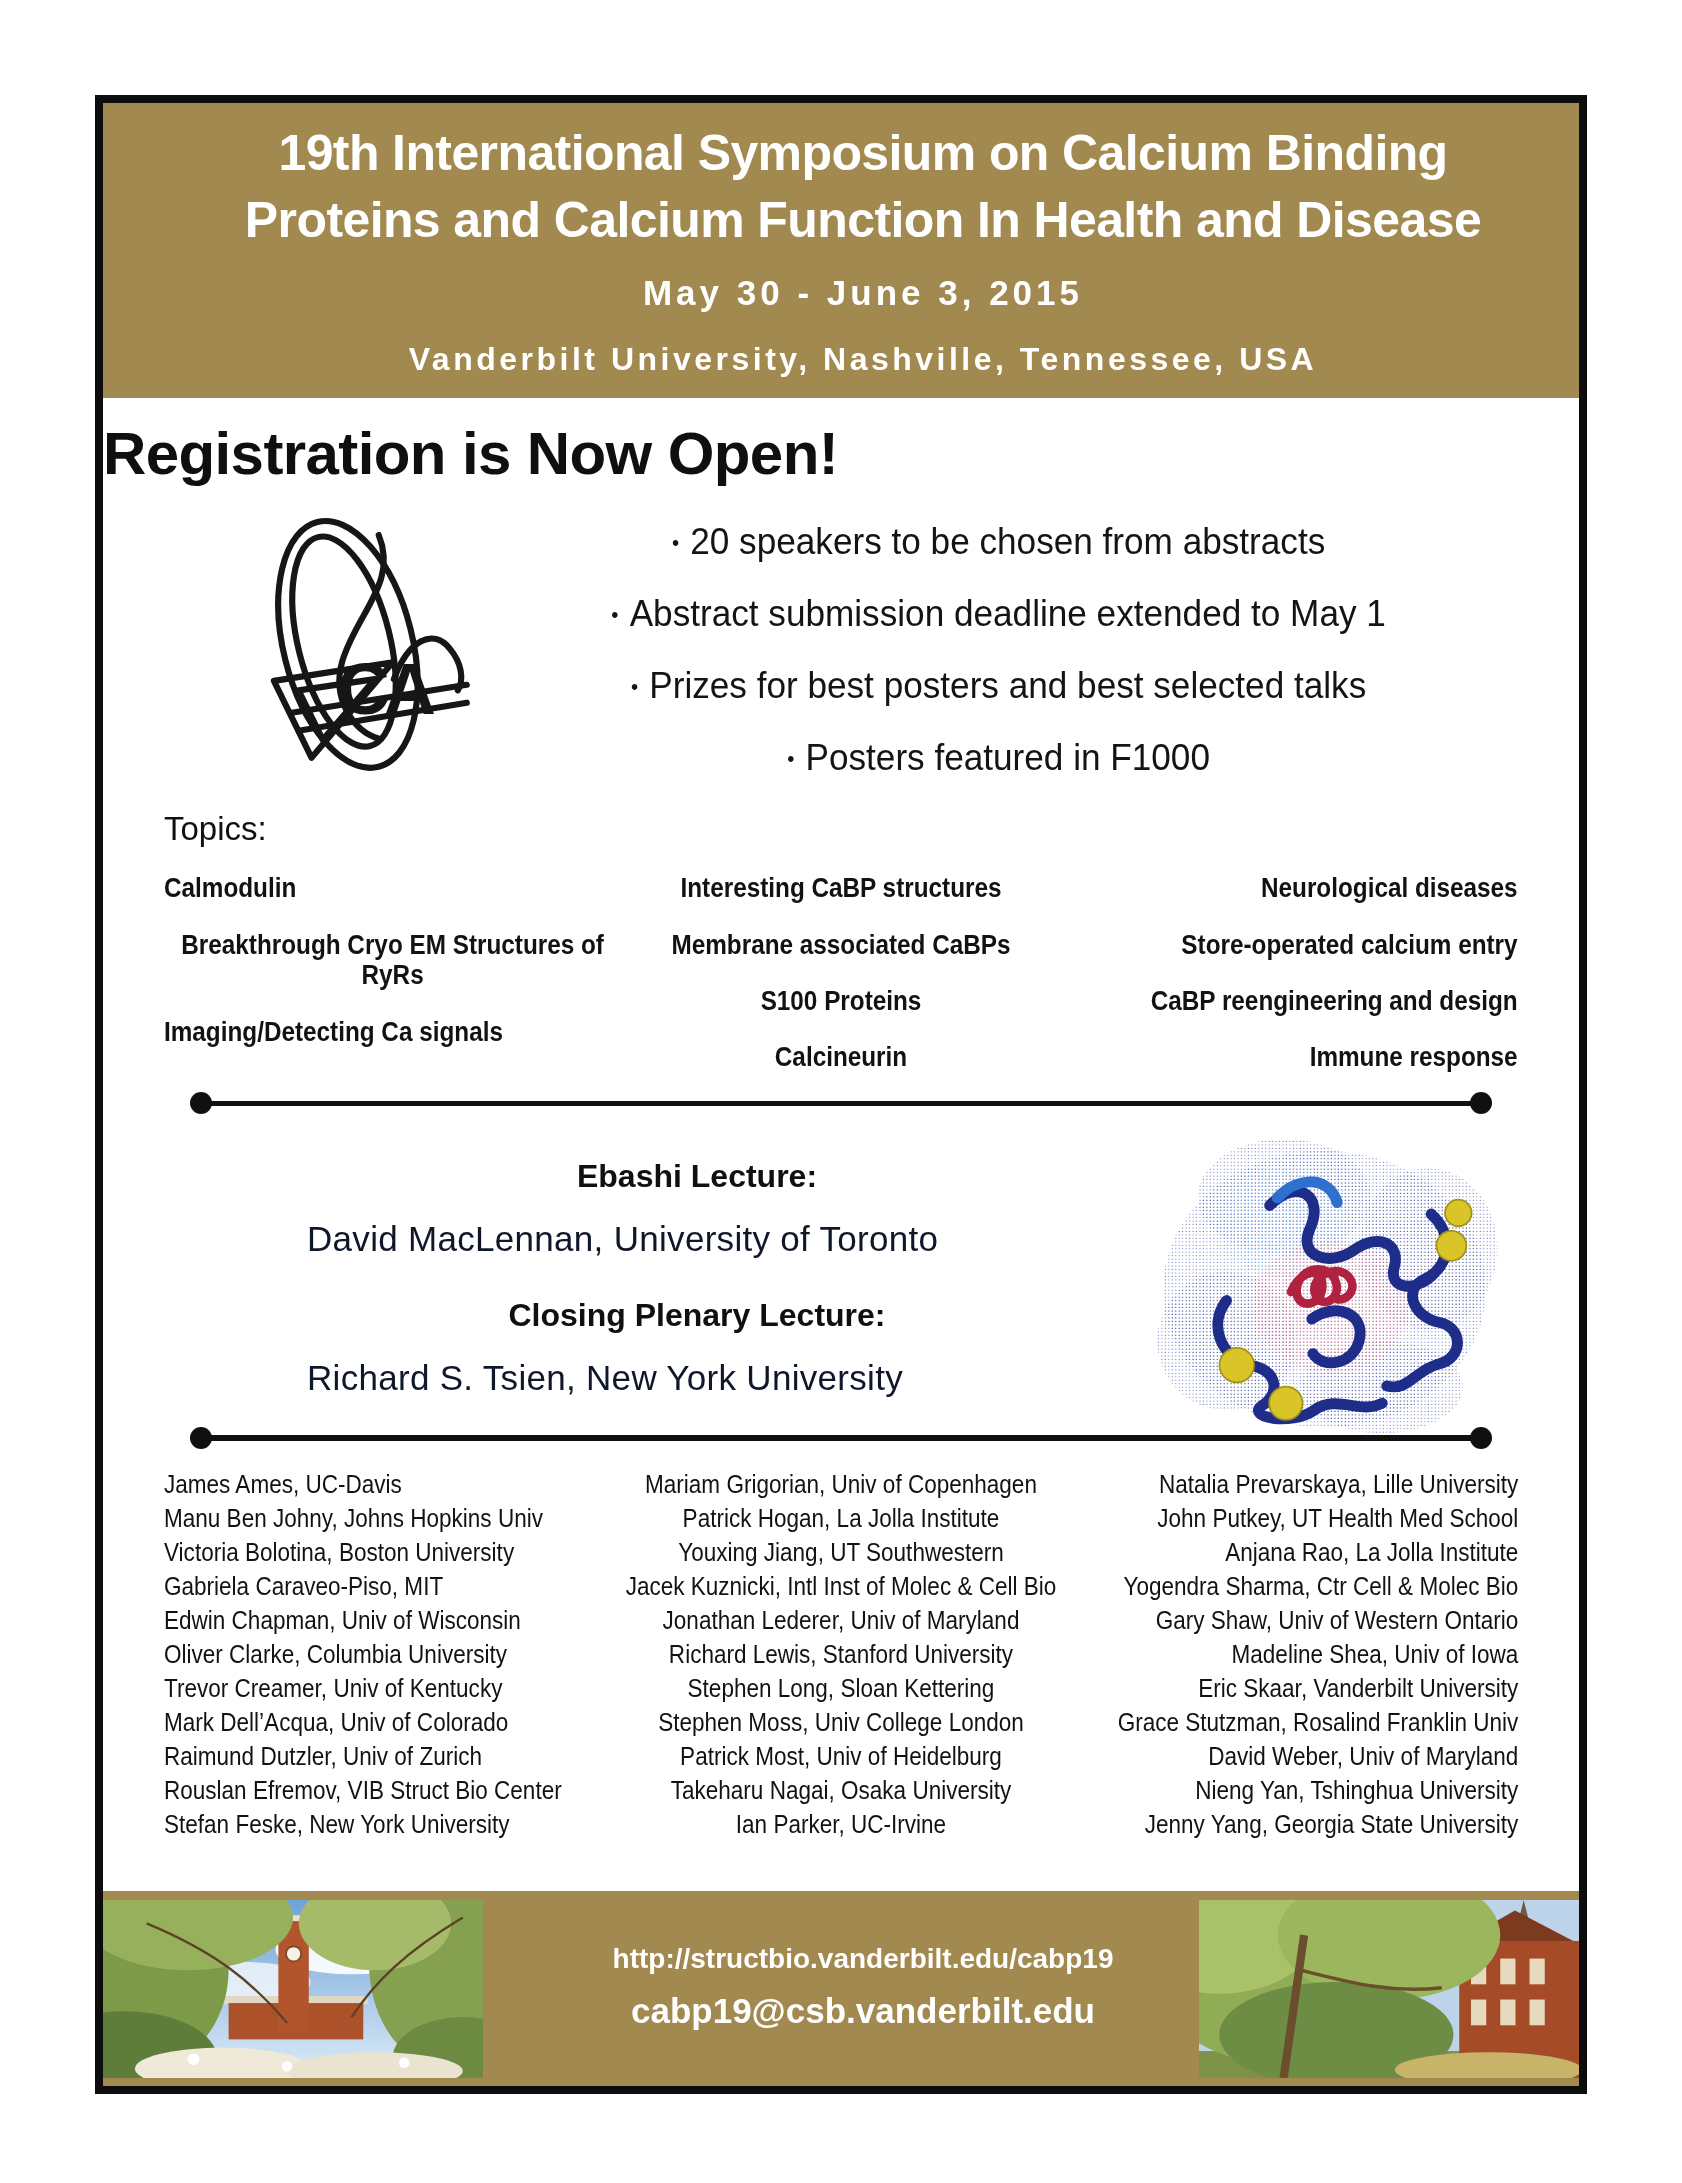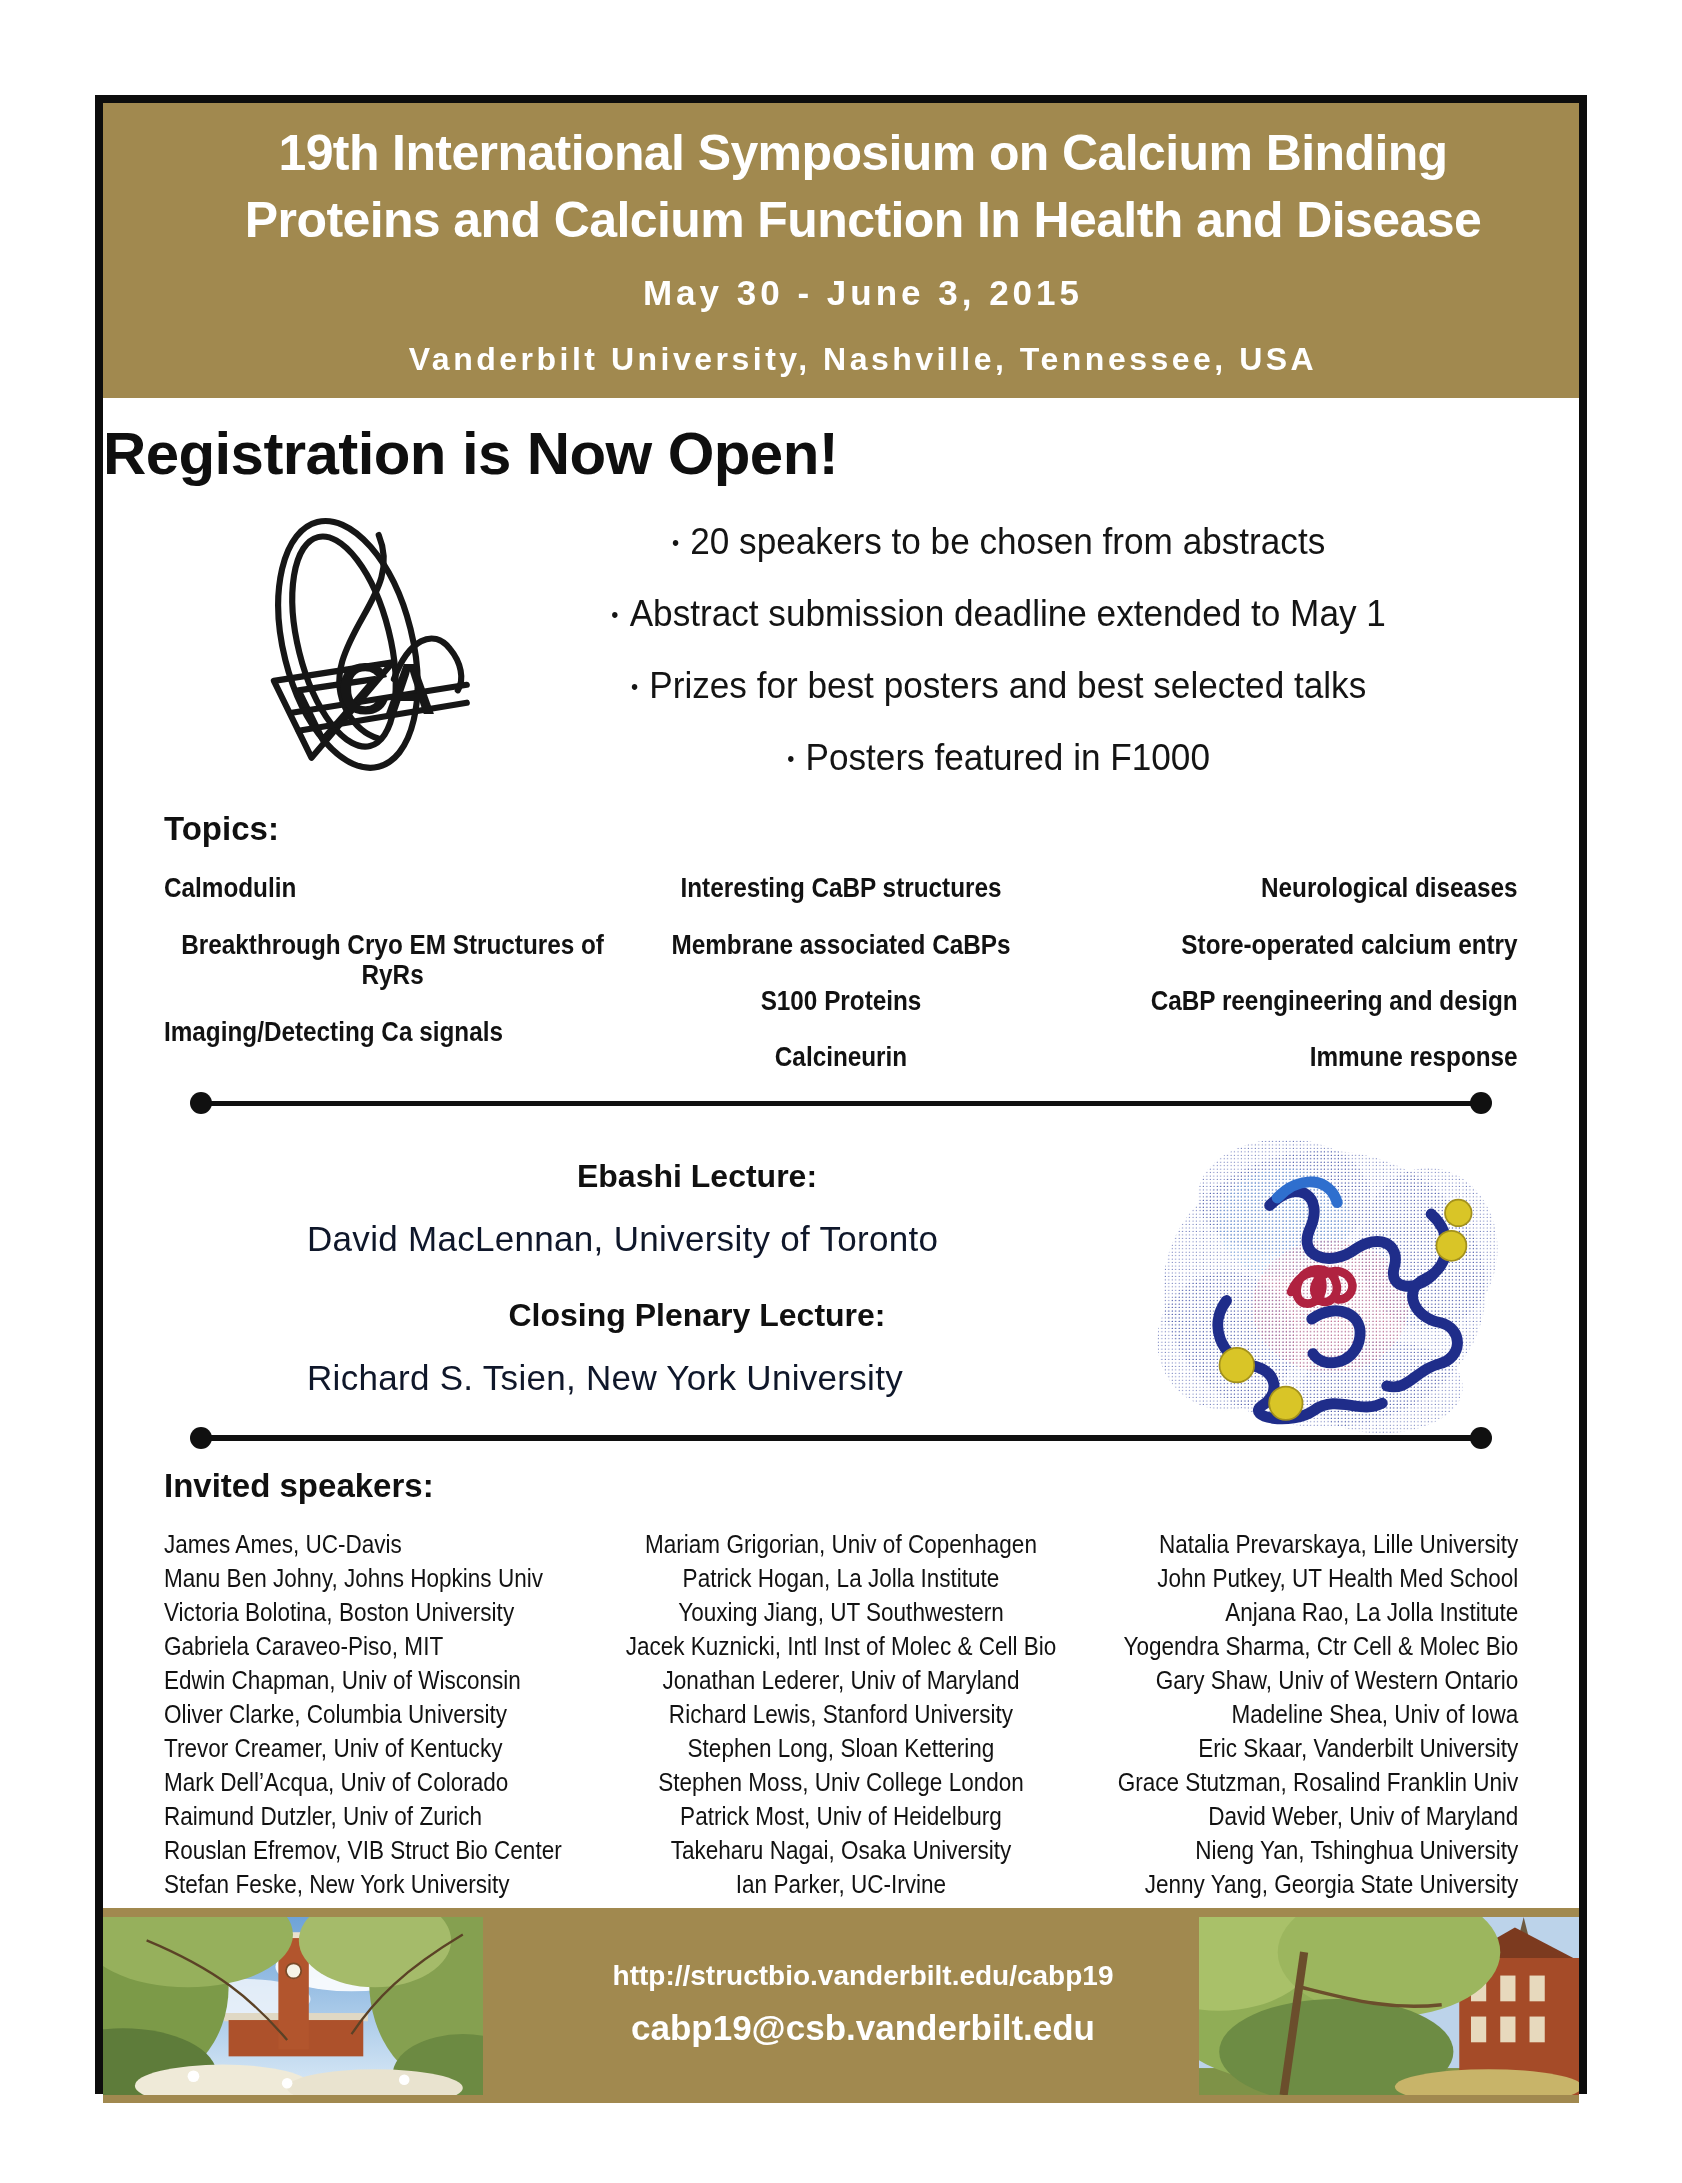--- a/index.html
+++ b/index.html
@@ -21,21 +21,21 @@
   .reg-row{display:flex;margin-top:4.6px;height:314px;}
   .logo-wrap{flex:none;width:271px;height:314px;margin-left:101px;}
   .logo-wrap svg{width:100%;height:100%;}
   .bullets{flex:1;list-style:none;margin:0 35px 0 0;padding:0 23px 0 0;
            display:flex;flex-direction:column;justify-content:center;gap:30px;
            transform:scaleX(0.95);transform-origin:center;}
   .bullets li{text-align:center;font-size:37px;color:#141414;white-space:nowrap;}
   .bullets li::before{content:"•";font-size:0.58em;vertical-align:0.18em;margin-right:0.55em;}
   
   .topics{margin:3.5px 61px 0 61px;}
-  .section-heading{font-size:33px;font-weight:bold;margin:0;color:#101010;}
+  .section-heading{font-size:33px;font-weight:normal;margin:0;color:#101010;}
   .topics-grid{position:relative;height:215px;margin-top:25.4px;font-weight:bold;font-size:27px;}
   .tcol{list-style:none;margin:0;padding:0;position:absolute;top:0;display:flex;flex-direction:column;}
   .tcol li{line-height:1.12;}
   .tcol1{left:0;width:508px;gap:26.5px;transform:scaleX(0.9);transform-origin:left top;text-align:left;}
   .tcol1 li:nth-child(2){text-align:center;}
   .tcol2{left:50%;transform:translateX(-50%) scaleX(0.9);transform-origin:center top;text-align:center;gap:26px;white-space:nowrap;}
   .tcol3{right:0;transform:scaleX(0.9);transform-origin:right top;text-align:right;gap:26px;white-space:nowrap;}
   
   .divider{width:1292px;height:5.2px;background:#101010;margin:12.7px auto 0 auto;position:relative;}
   .divider::before,.divider::after{content:"";position:absolute;top:-8.7px;width:22px;height:22px;border-radius:50%;background:#101010;}
@@ -175,21 +175,20 @@
               <circle cx="540" cy="225" r="26"></circle>
               <circle cx="552" cy="168" r="23"></circle>
             </g>
           </svg>
         </div>
       </section>
 
       <div class="divider d2"></div>
 
       <section class="speakers">
-        <h2 class="section-heading">Invited speakers:</h2>
         <div class="speakers-grid">
           <ul class="scol scol1">
             <li>James Ames, UC-Davis</li>
             <li>Manu Ben Johny, Johns Hopkins Univ</li>
             <li>Victoria Bolotina, Boston University</li>
             <li>Gabriela Caraveo-Piso, MIT</li>
             <li>Edwin Chapman, Univ of Wisconsin</li>
             <li>Oliver Clarke, Columbia University</li>
             <li>Trevor Creamer, Univ of Kentucky</li>
             <li>Mark Dell’Acqua, Univ of Colorado</li>

